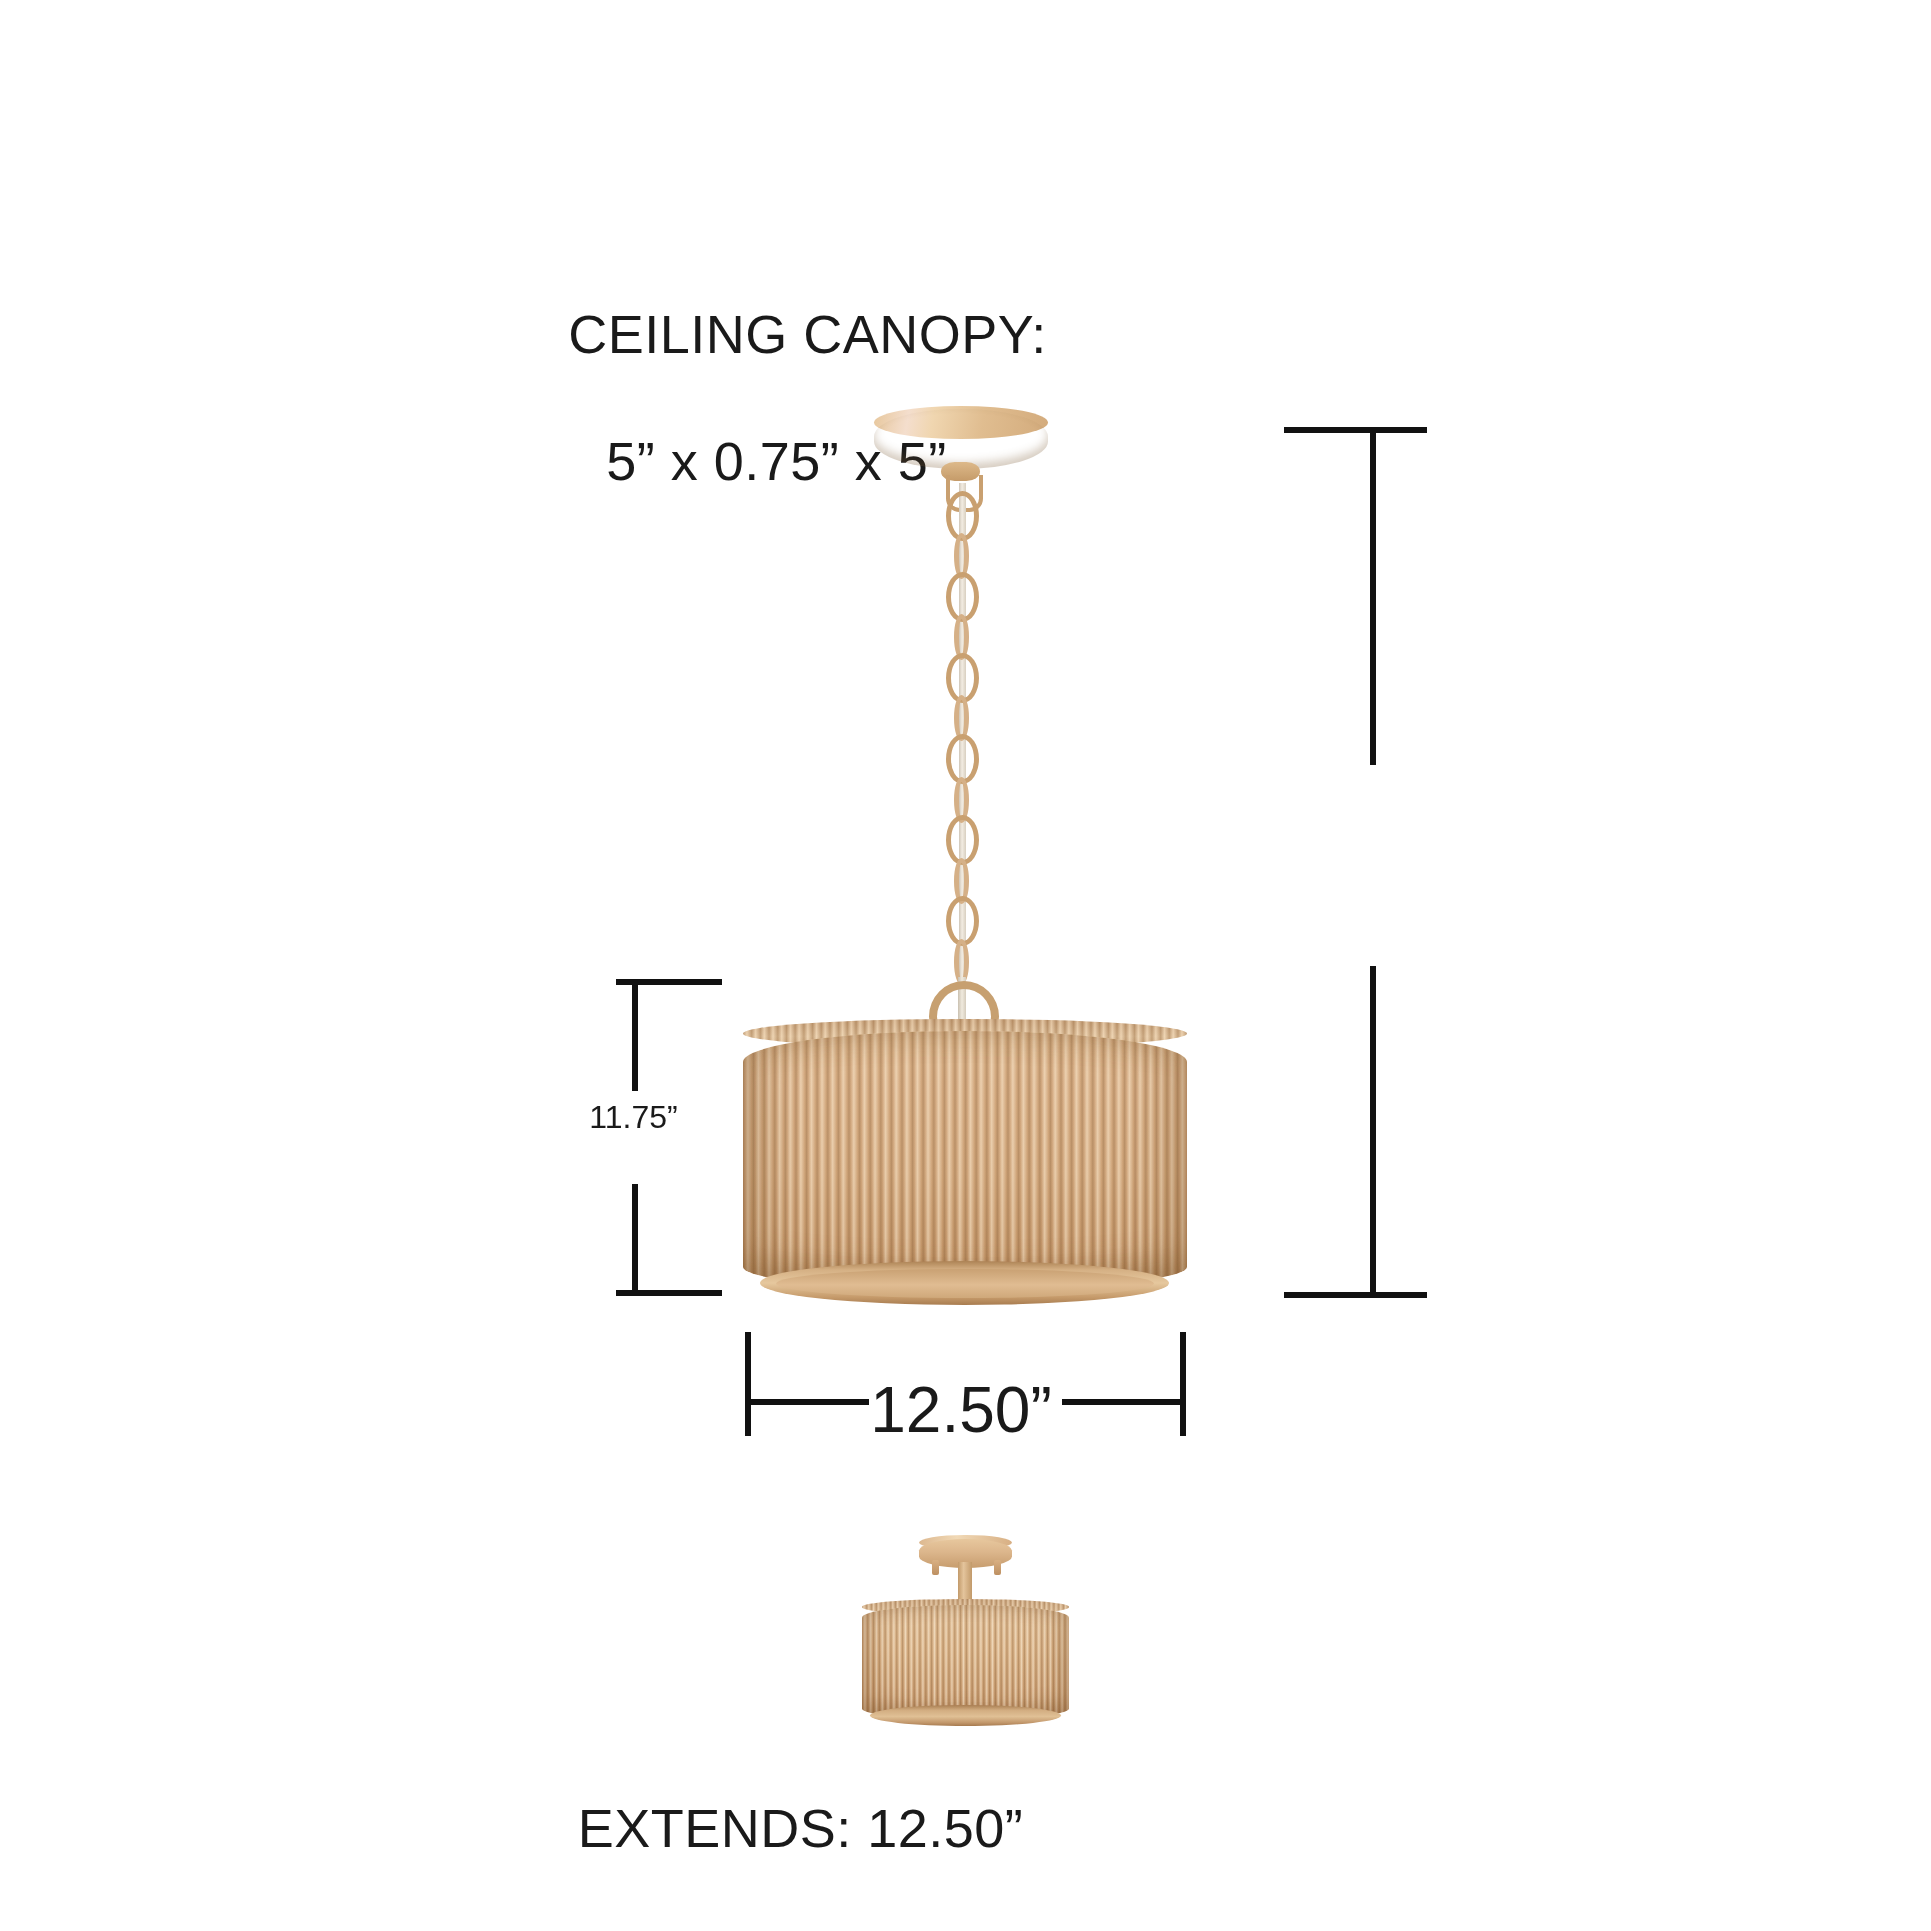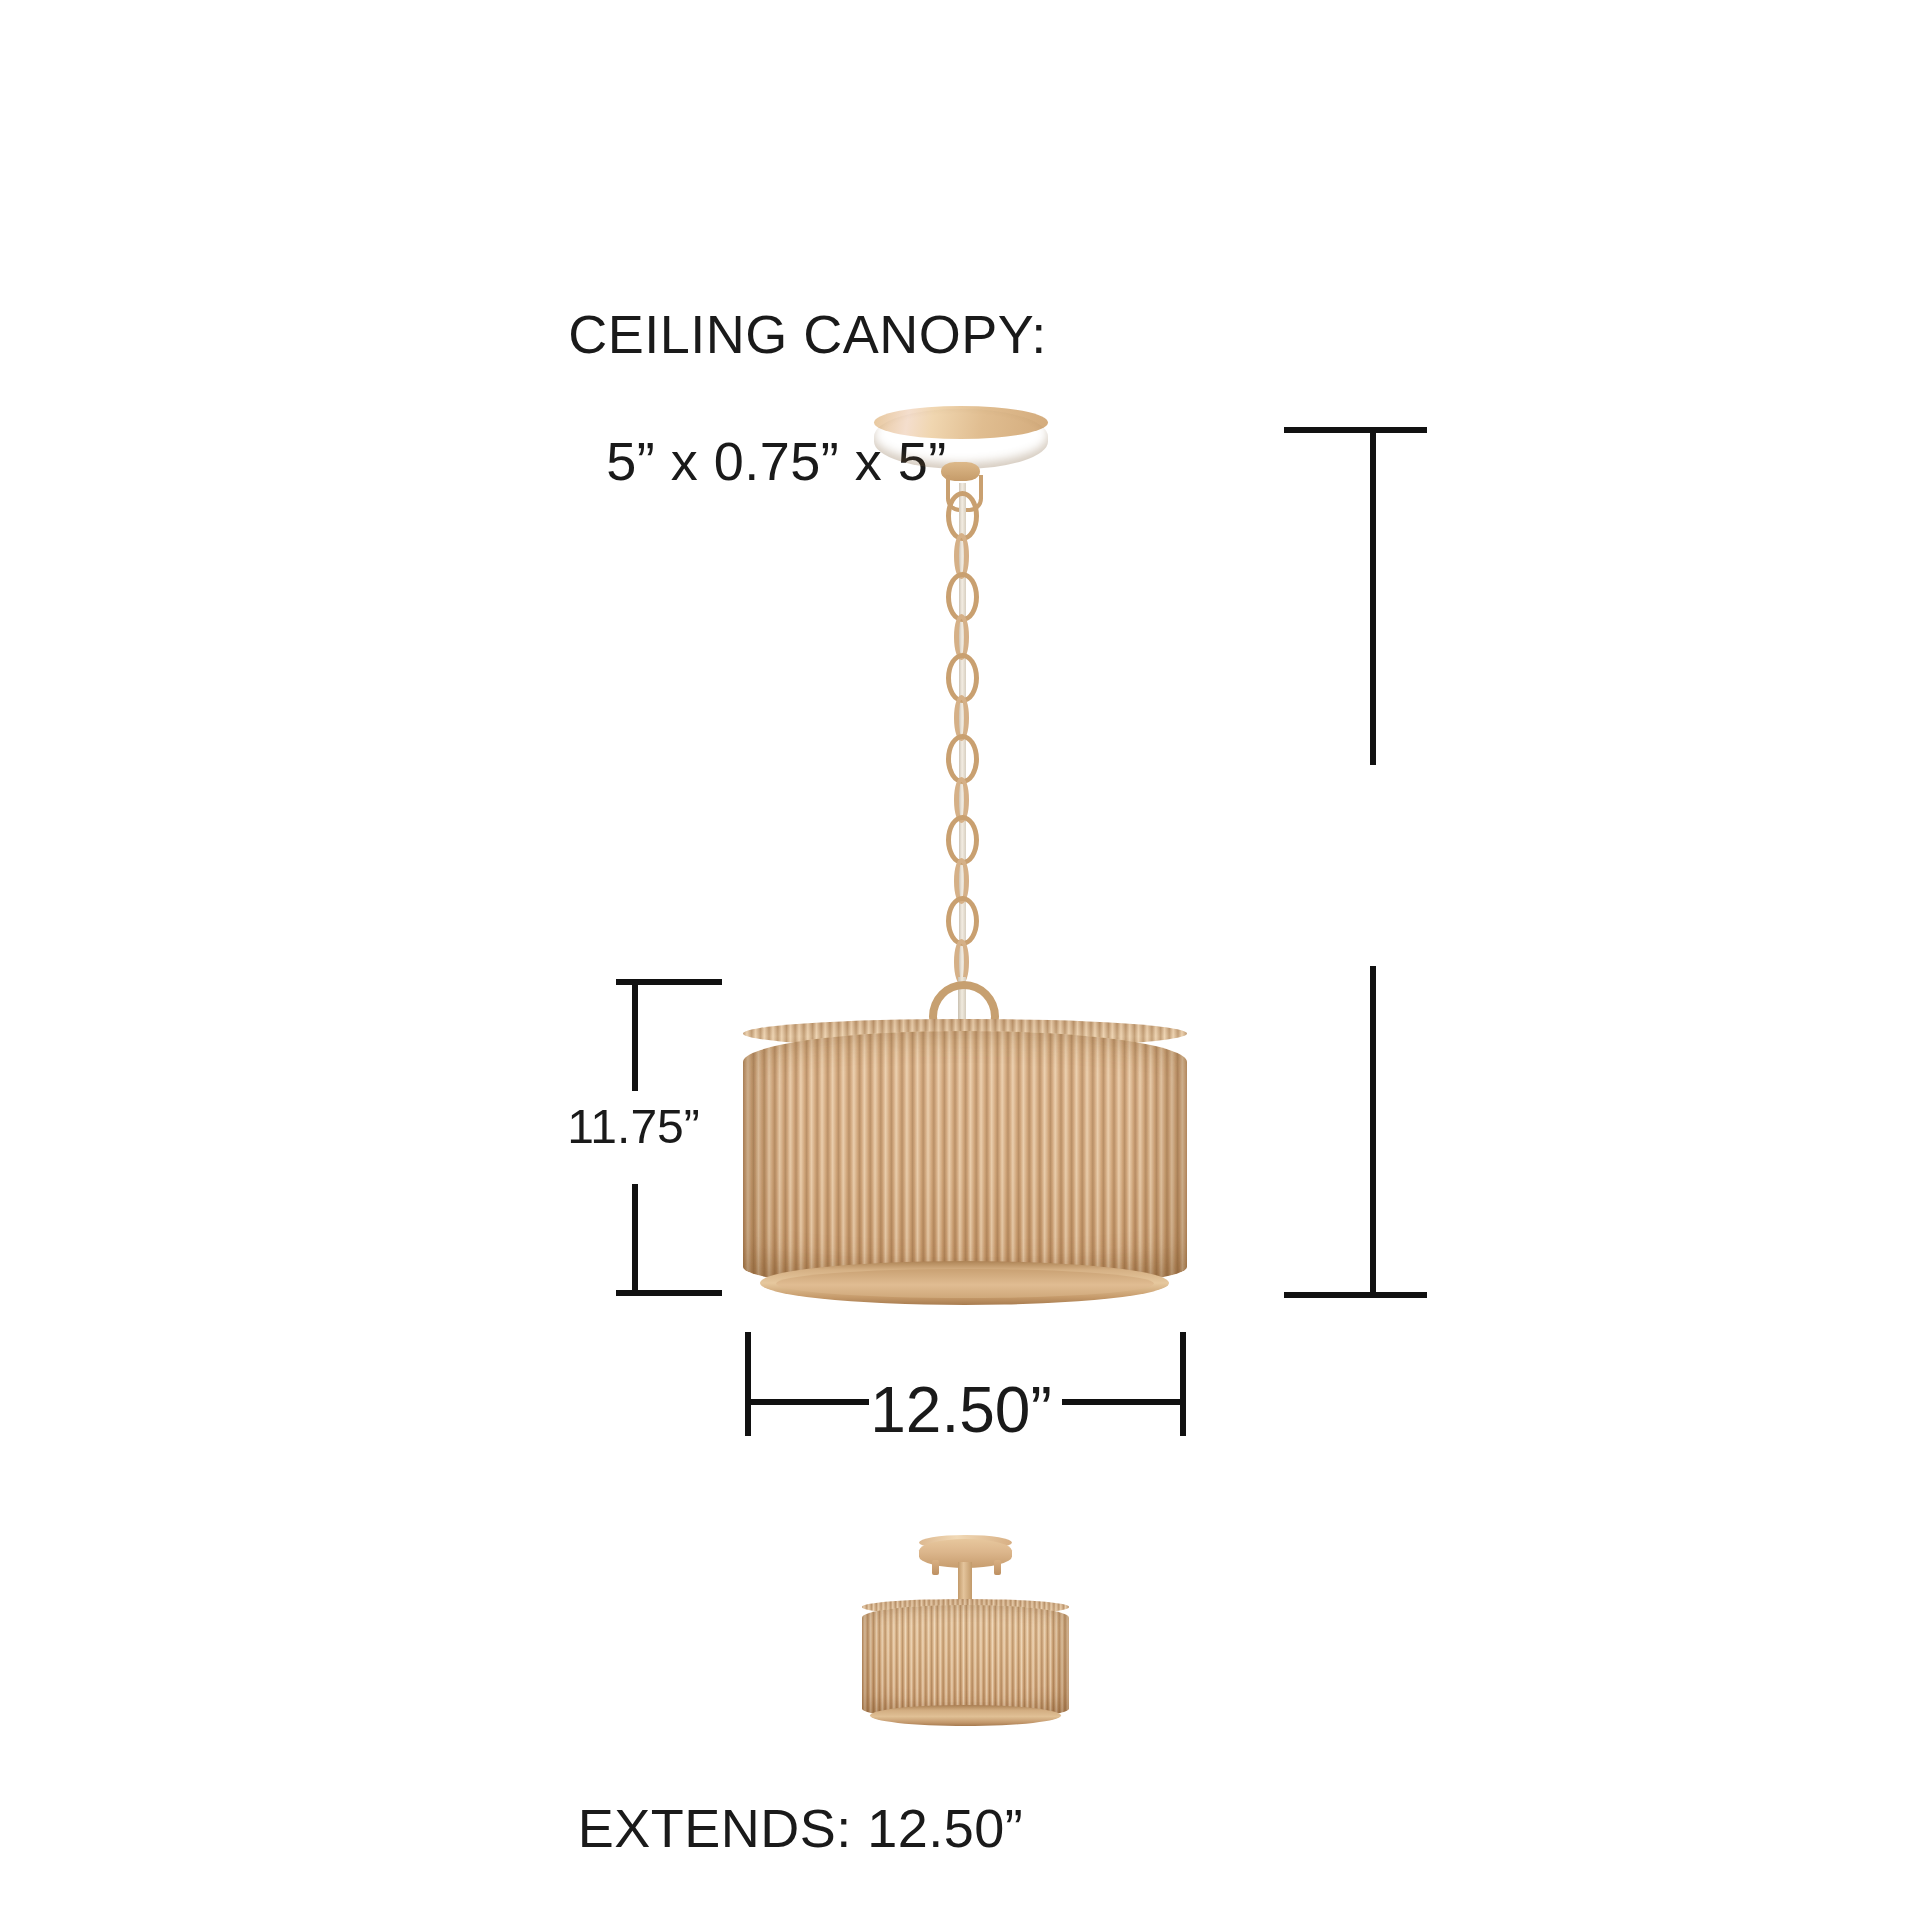--- a/index.html
+++ b/index.html
@@ -38,21 +38,21 @@
     left: 1081px; top: 803px;
     width: 599px;
     font-size: 48px;
     letter-spacing: -0.2px;
   }
   #hanging-label .l2 { display: block; }
 
   #height-dim-text {
     left: 537px; top: 1099px;
     width: 193px;
-    font-size: 48px;
+    font-size: 32px;
     text-align: center;
   }
 
   #width-dim-text {
     left: 850px; top: 1373px;
     width: 222px;
     font-size: 64px;
     text-align: center;
   }
 

